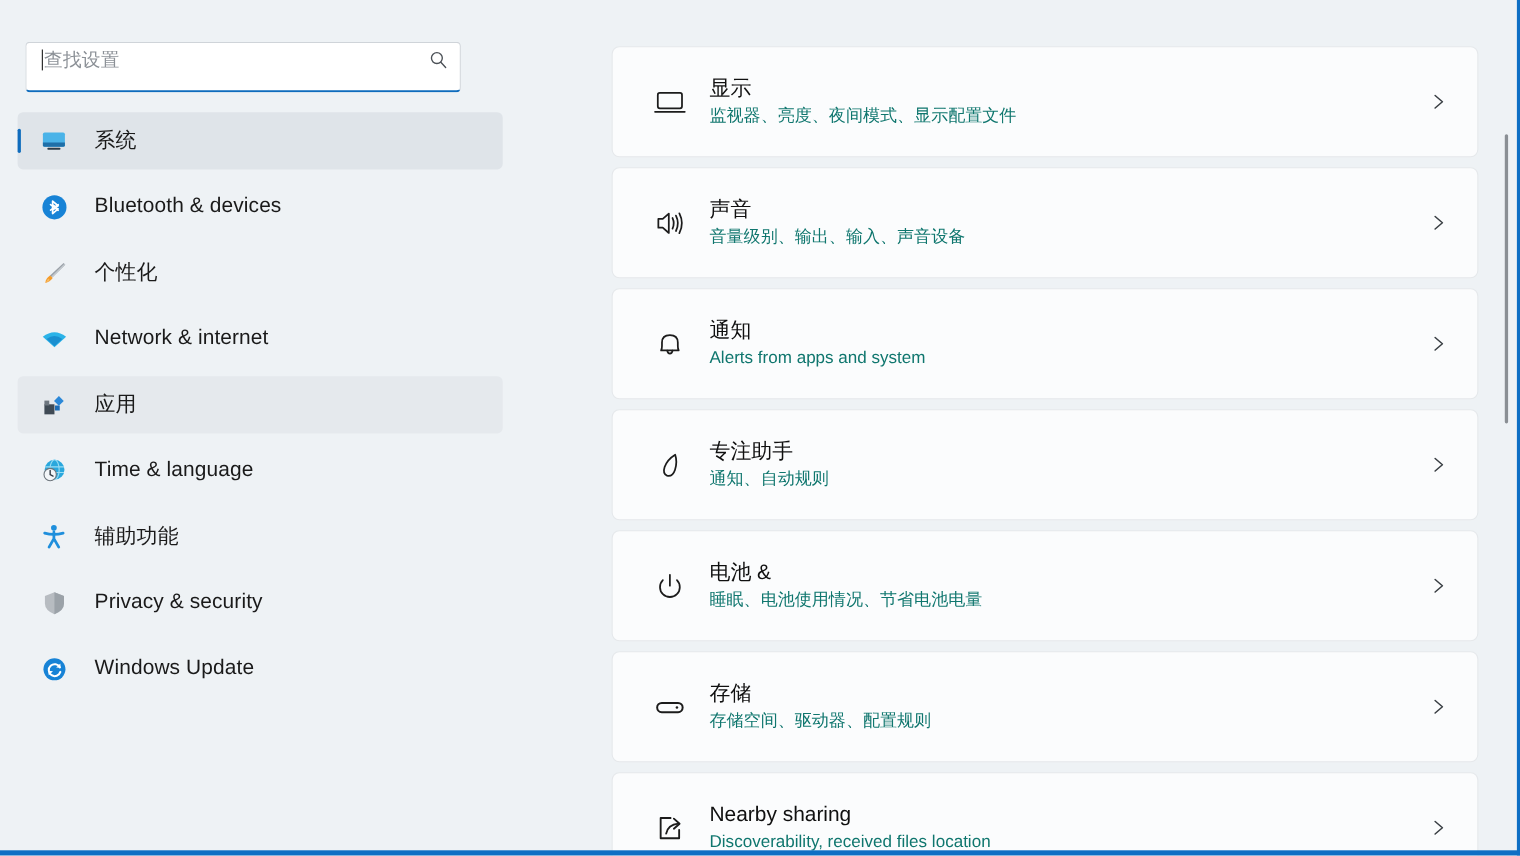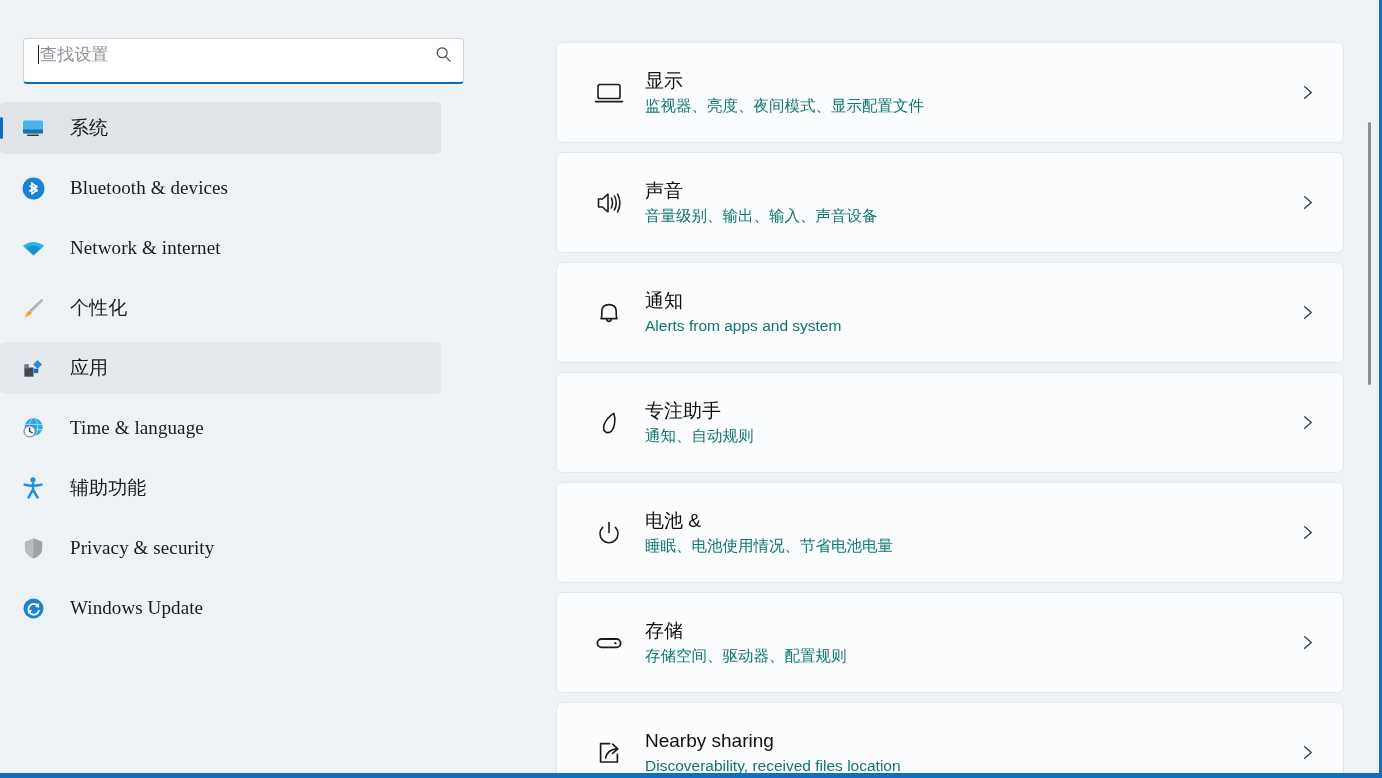--- a/index.html
+++ b/index.html
@@ -52,21 +52,21 @@
     position: absolute;
     left: 0; top: 0;
     width: 445px; height: 773px;
     background: #eef2f5;
   }
 
   
   .search-wrap {
     position: absolute;
     left: 23px; top: 38px;
-    width: 441px; height: 46px;
+    width: 396px; height: 46px;
     background: #ffffff;
     border: 1px solid #cfd4d9;
     border-bottom: 2px solid #0f6cbd;
     border-radius: 4px;
     box-sizing: border-box;
     display: flex;
     align-items: center;
     padding: 0 10px 12px 14px;
   }
   .search-caret {
@@ -86,23 +86,22 @@
   .search-icon {
     flex: 0 0 auto;
     width: 20px; height: 20px;
     color: #4b5056;
     display: flex; align-items: center; justify-content: center;
   }
 
   
   #nav {
     position: absolute;
-    left: 0; top: 102px;
+    left: 16px; top: 102px;
     width: 445px;
-    font-family: Liberation Serif, serif;
   }
   .nav-item {
     position: relative;
     height: 52px;
     margin: 0 4px 8px 0;
     border-radius: 5px;
     display: flex;
     align-items: center;
     padding-left: 18px;
     box-sizing: border-box;
@@ -242,37 +241,37 @@
             <path d="M10.4 6.6 L15.2 10.6 L10.4 14.4 L10.4 6.6 Z M10.4 9.6 L15.2 13.4 L10.4 17.4 L10.4 9.6 Z" fill="none" stroke="#ffffff" stroke-width="1.5" stroke-linejoin="round"></path>
             <path d="M8.6 9.6 L15.2 14.6 M8.6 14.4 L15.2 9.6" stroke="#ffffff" stroke-width="1.5" stroke-linecap="round"></path>
           </svg>
         </div>
         <div class="nav-label">Bluetooth &amp; devices</div>
       </div>
 
       <div class="nav-item">
         <div class="nav-ico">
           <svg width="27" height="27" viewBox="0 0 28 28">
-            <path d="M3 11.5 Q14 3 25 11.5 L14 21.5 Z" fill="#2bb3e8"></path>
-            <path d="M6.6 13.6 Q14 8 21.4 13.6 L14 20.4 Z" fill="#1a8fd0"></path>
-          </svg>
-        </div>
-        <div class="nav-label">Network &amp; internet</div>
-      </div>
-
-      <div class="nav-item">
-        <div class="nav-ico">
-          <svg width="27" height="27" viewBox="0 0 28 28">
             <path d="M22.6 4.2 L24.2 5.8 L12.2 17.6 L9.6 16.2 Z" fill="#9aa1a8"></path>
             <path d="M23.4 5 L24.2 5.8 L12.2 17.6 L11.2 16.8 Z" fill="#c3c9ce"></path>
             <path d="M9.9 16.1 L12.4 18.5 Q9.6 22.4 5.4 23 Q5.8 18.6 9.9 16.1 Z" fill="#f59b28"></path>
             <path d="M8.2 18.8 Q6.4 20.6 6.1 22.3 Q8.1 21.9 9.6 20.2 Z" fill="#f7bb63"></path>
           </svg>
         </div>
         <div class="nav-label">个性化</div>
+      </div>
+
+      <div class="nav-item">
+        <div class="nav-ico">
+          <svg width="27" height="27" viewBox="0 0 28 28">
+            <path d="M3 11.5 Q14 3 25 11.5 L14 21.5 Z" fill="#2bb3e8"></path>
+            <path d="M6.6 13.6 Q14 8 21.4 13.6 L14 20.4 Z" fill="#1a8fd0"></path>
+          </svg>
+        </div>
+        <div class="nav-label">Network &amp; internet</div>
       </div>
 
       <div class="nav-item hover">
         <div class="nav-ico">
           <svg width="25" height="25" viewBox="0 0 26 26">
             <rect x="3.5" y="12" width="9.5" height="9.5" fill="#3f4a55"></rect>
             <rect x="3.5" y="8.5" width="4.6" height="4.6" fill="#6d767f"></rect>
             <path d="M17.2 4.2 L21.8 8.8 L17.2 13.4 L12.6 8.8 Z" fill="#2b88d8"></path>
             <path d="M13.5 13.2 L18 13.2 L18 17.8 L13.5 17.8 Z" fill="#1d6cb5"></path>
           </svg>

